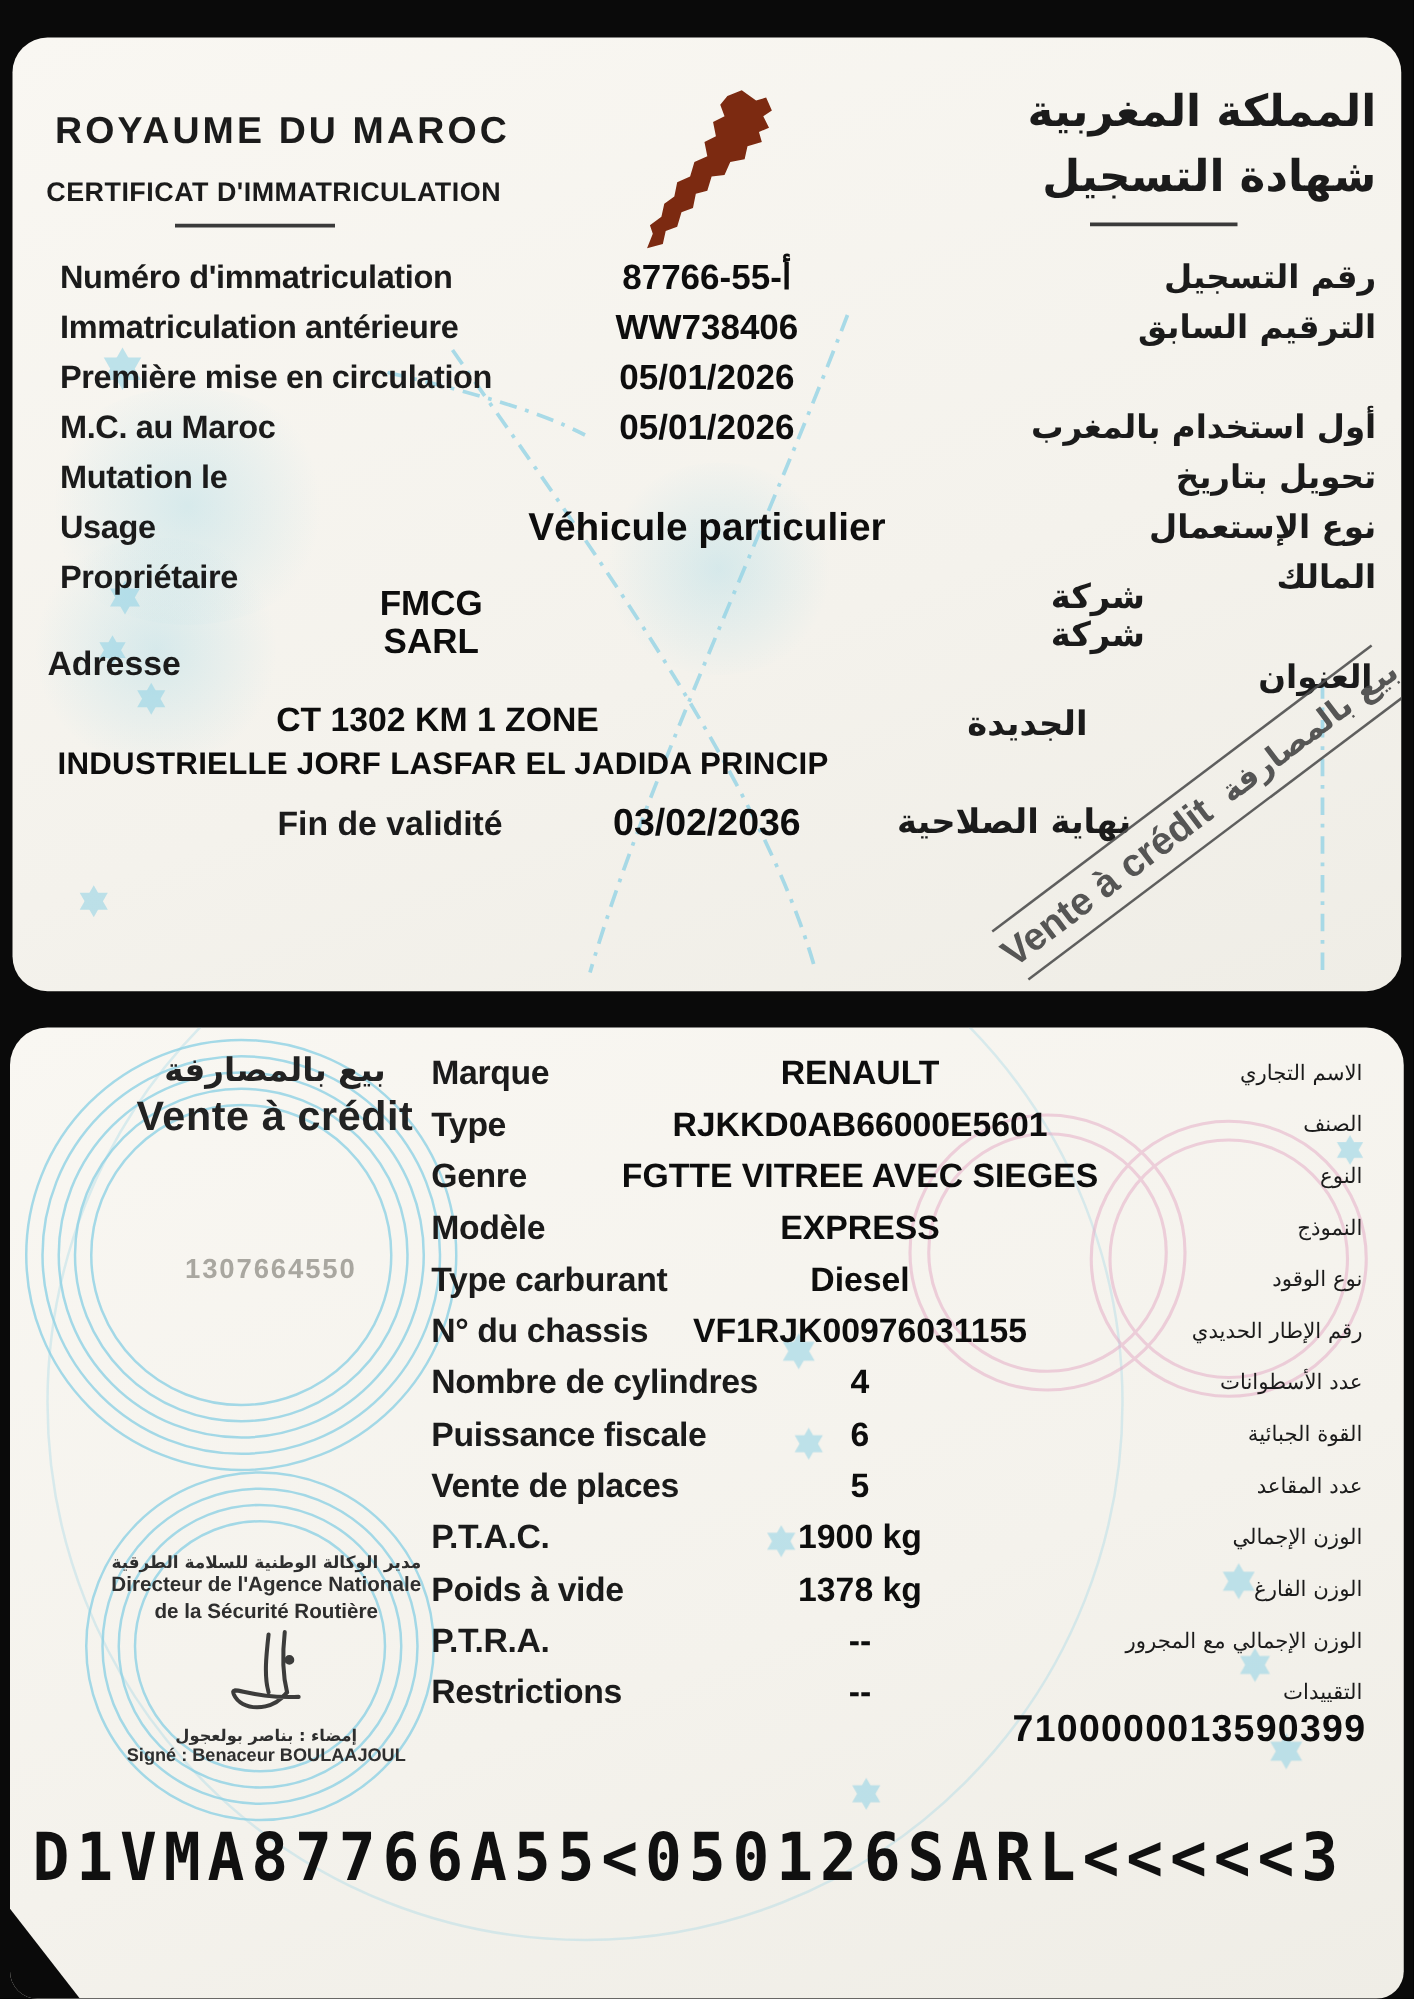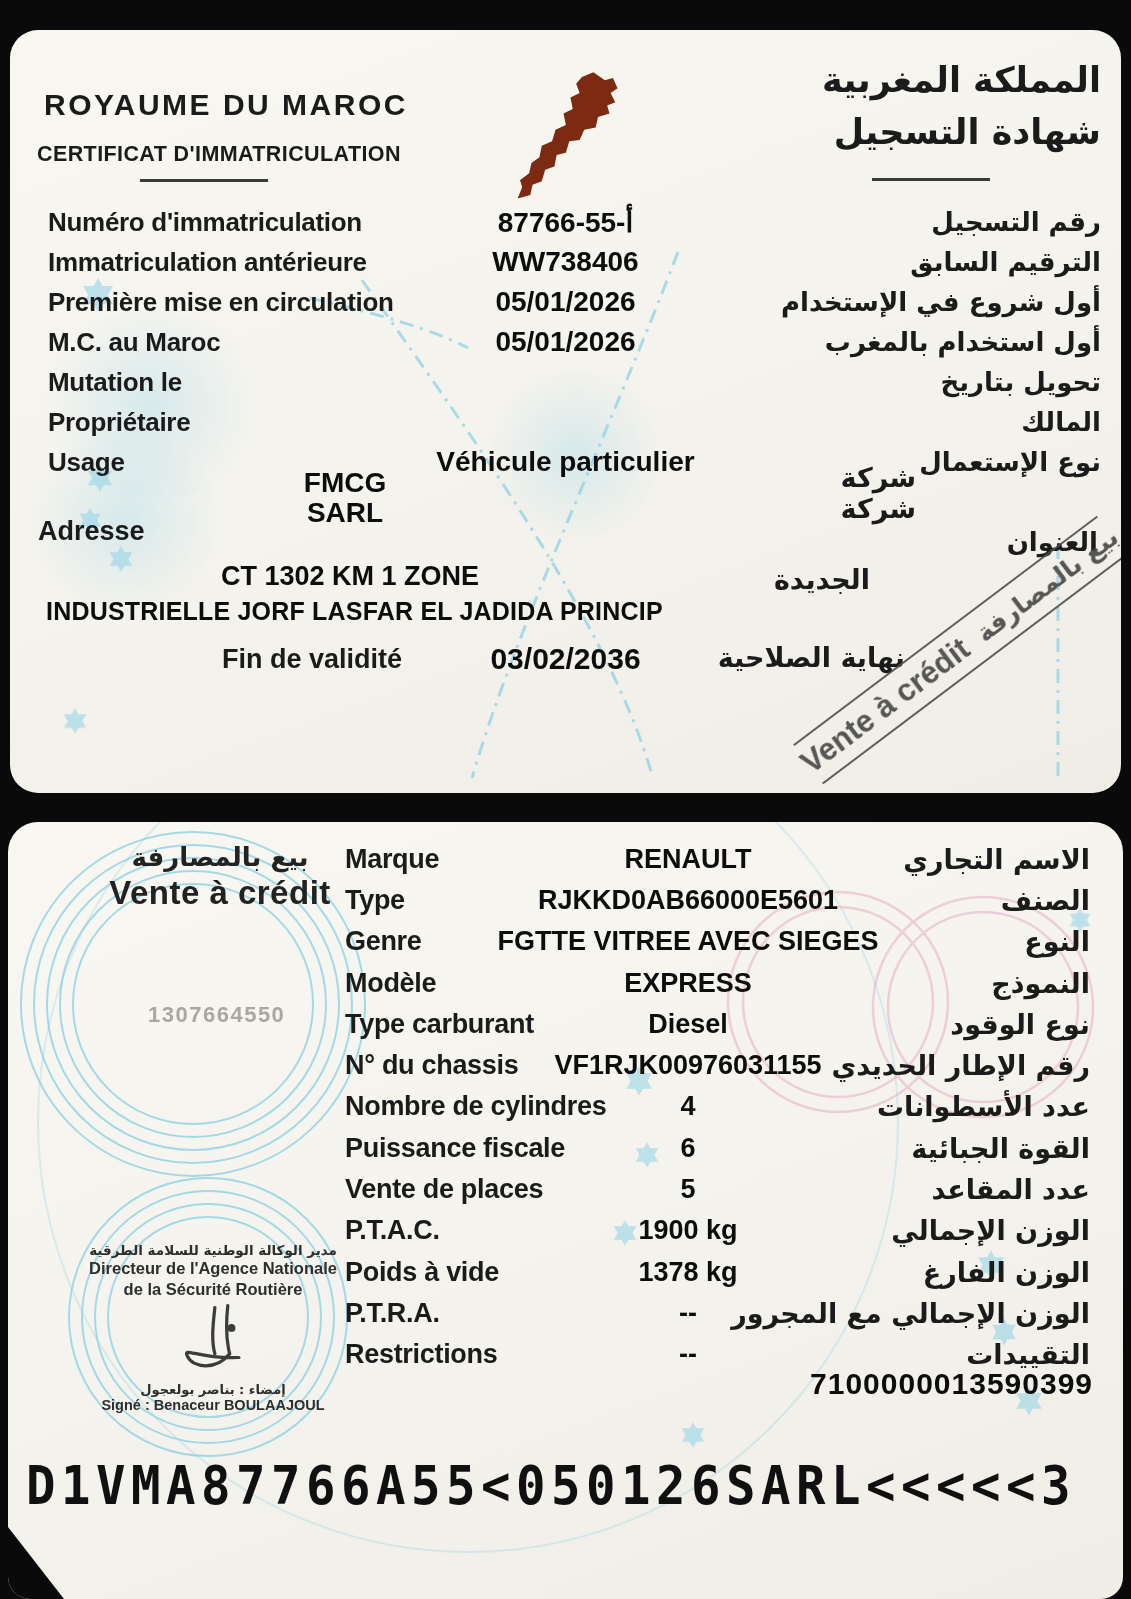--- a/index.html
+++ b/index.html
@@ -15,21 +15,21 @@
   .deco{position:absolute;inset:0;pointer-events:none;}
   .blob{position:absolute;border-radius:50%;pointer-events:none;
         background:radial-gradient(circle,rgba(143,210,229,.30) 0%,rgba(143,210,229,0) 70%);}
   
   .title-fr{position:absolute;left:34px;top:58px;font-size:30px;font-weight:700;letter-spacing:2.5px;color:var(--ink);}
   .subtitle-fr{position:absolute;left:27px;top:112px;font-size:21.5px;font-weight:700;letter-spacing:.4px;color:var(--ink);text-align:center;}
   .uline{position:absolute;height:2.5px;background:#3a3a3a;}
   .uline-fr{left:130px;top:149px;width:128px;}
   .uline-ar{right:131px;top:148px;width:118px;}
   .ar{font-family:"DejaVu Sans",sans-serif;direction:rtl;}
-  .head-ar{position:absolute;right:20px;top:24px;text-align:right;font-weight:700;font-size:35px;line-height:52px;color:var(--ink);}
+  .head-ar{position:absolute;right:20px;top:34px;text-align:right;font-weight:700;font-size:35px;line-height:52px;color:var(--ink);}
   .map{position:absolute;left:492px;top:40px;width:130px;height:132px;}
   
   .f-rows{position:absolute;left:0;top:172px;width:100%;}
   .frow{position:relative;height:40px;}
   .flabel{position:absolute;left:38px;top:50%;transform:translateY(-50%);font-size:26px;font-weight:700;letter-spacing:-.3px;white-space:nowrap;color:var(--ink);}
   .fvalue{position:absolute;left:0;width:100%;top:50%;transform:translateY(-50%);text-align:center;font-size:28px;font-weight:700;color:var(--value_ink);white-space:nowrap;}
   .frow:nth-child(6) .fvalue{font-size:31px;}
   .falabel{position:absolute;right:20px;top:50%;transform:translateY(-50%);font-size:26px;font-weight:700;white-space:nowrap;color:var(--ink);}
   
   .owner-lat{position:absolute;left:185px;top:438px;width:300px;text-align:center;font-size:28px;font-weight:700;line-height:30px;color:var(--value_ink);}
@@ -50,21 +50,21 @@
   .stampF .s-ar{font-size:25px;font-weight:700;white-space:nowrap;}
   
   .stampB{position:absolute;left:57px;top:20px;width:310px;text-align:center;color:#222;}
   .stampB .s-ar{font-size:26px;font-weight:700;display:block;}
   .stampB .s-fr{font-size:33px;font-weight:700;display:block;margin-top:2px;letter-spacing:.5px;}
   .wm-num{position:absolute;left:140px;top:180px;font-size:22px;font-weight:700;letter-spacing:1.5px;color:#8f8d86;opacity:.75;}
   .b-rows{position:absolute;left:0;top:16px;width:100%;}
   .brow{position:relative;height:41.3px;}
   .blabel{position:absolute;left:337px;top:50%;transform:translateY(-50%);font-size:27px;font-weight:700;letter-spacing:-.3px;white-space:nowrap;color:var(--ink);text-align:center;}
   .bvalue{position:absolute;left:455px;width:450px;top:50%;transform:translateY(-50%);text-align:center;font-size:27px;font-weight:700;color:var(--value_ink);white-space:nowrap;}
-  .balabel{position:absolute;right:33px;top:50%;transform:translateY(-50%);font-size:27px;font-weight:700;white-space:nowrap;color:var(--ink);}
+  .balabel{position:absolute;right:33px;top:50%;transform:translateY(-50%);font-size:17px;font-weight:400;white-space:nowrap;color:var(--ink);}
   .serial{position:absolute;right:30px;top:545px;font-size:30px;font-weight:700;letter-spacing:1px;color:var(--value_ink);}
   .sig-block{position:absolute;left:55px;top:420px;width:300px;text-align:center;color:#2e2e2e;}
   .sig-ar-title{font-size:13.5px;font-weight:700;}
   .sig-fr{font-size:16.5px;font-weight:700;line-height:21px;}
   .sig-mark{display:block;margin:2px auto 0;width:120px;height:74px;}
   .sig-ar-signed{font-size:13px;font-weight:700;margin-top:6px;}
   .sig-fr-signed{font-size:14.5px;font-weight:700;}
   .mrz{position:absolute;left:18px;top:636px;width:1085px;font-family:"DejaVu Sans Mono",monospace;
        font-size:49px;font-weight:700;letter-spacing:5.5px;white-space:nowrap;color:#101010;transform:scaleY(1.08);}
   .corner-wedge{position:absolute;left:0;bottom:0;width:56px;height:72px;background:#0a0a0a;
@@ -127,45 +127,44 @@
 
   <div class="frow">
     <span class="flabel">Immatriculation antérieure</span>
     <span class="fvalue">WW738406</span>
     <span class="falabel ar">الترقيم السابق</span>
   </div>
 
   <div class="frow">
     <span class="flabel">Première mise en circulation</span>
     <span class="fvalue">05/01/2026</span>
-    <span class="falabel ar">أول شروع في الإستخدام</span>
   </div>
 
   <div class="frow">
     <span class="flabel">M.C. au Maroc</span>
     <span class="fvalue">05/01/2026</span>
     <span class="falabel ar">أول استخدام بالمغرب</span>
   </div>
 
   <div class="frow">
     <span class="flabel">Mutation le</span>
     <span class="fvalue"></span>
     <span class="falabel ar">تحويل بتاريخ</span>
   </div>
 
   <div class="frow">
+    <span class="flabel">Usage</span>
+    <span class="fvalue">Véhicule particulier</span>
+    <span class="falabel ar">نوع الإستعمال</span>
+  </div>
+
+  <div class="frow">
     <span class="flabel">Propriétaire</span>
     <span class="fvalue"></span>
     <span class="falabel ar">المالك</span>
-  </div>
-
-  <div class="frow">
-    <span class="flabel">Usage</span>
-    <span class="fvalue">Véhicule particulier</span>
-    <span class="falabel ar">نوع الإستعمال</span>
   </div>
 </div>
 
     <div class="owner-lat">
       <div>FMCG</div>
       <div>SARL</div>
     </div>
     <div class="owner-ar ar">
       <div>شركة</div>
       <div>شركة</div>

